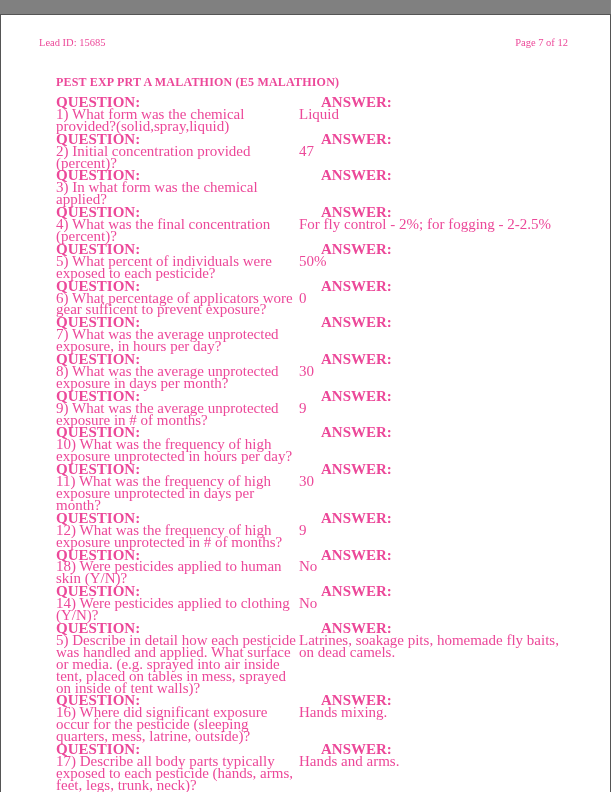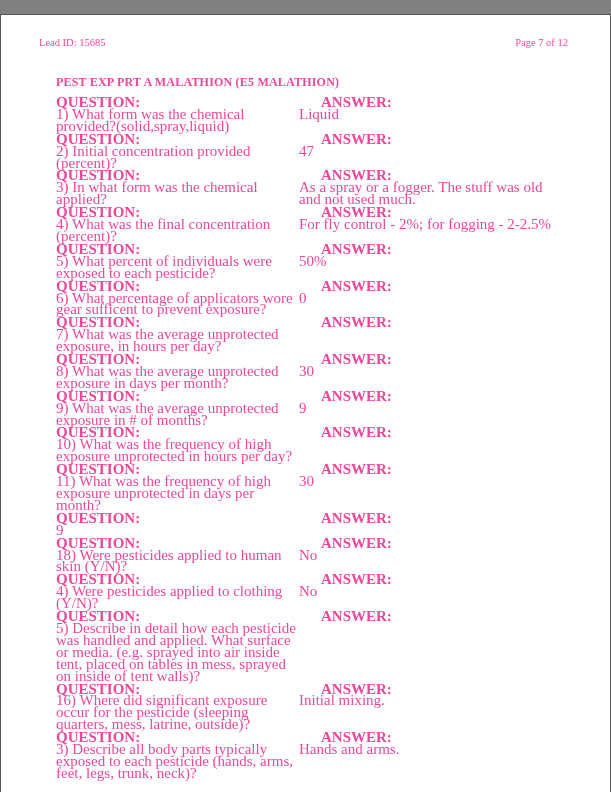--- a/index.html
+++ b/index.html
@@ -74,21 +74,20 @@
     <span class="q-label">QUESTION:</span>
     <span class="a-label">ANSWER:</span>
     <span class="q-text">2) Initial concentration provided (percent)?</span>
     <span class="a-text">47</span>
   </div>
 
   <div class="qa-item">
     <span class="q-label">QUESTION:</span>
     <span class="a-label">ANSWER:</span>
     <span class="q-text">3) In what form was the chemical applied?</span>
-    <span class="a-text">As a spray or a fogger.  The stuff was old and not used much.</span>
   </div>
 
   <div class="qa-item">
     <span class="q-label">QUESTION:</span>
     <span class="a-label">ANSWER:</span>
     <span class="q-text">4) What was the final concentration (percent)?</span>
     <span class="a-text">For fly control - 2%; for fogging - 2-2.5%</span>
   </div>
 
   <div class="qa-item">
@@ -134,52 +133,54 @@
   <div class="qa-item">
     <span class="q-label">QUESTION:</span>
     <span class="a-label">ANSWER:</span>
     <span class="q-text">11) What was the frequency of high exposure unprotected in days per month?</span>
     <span class="a-text">30</span>
   </div>
 
   <div class="qa-item">
     <span class="q-label">QUESTION:</span>
     <span class="a-label">ANSWER:</span>
+    <span class="q-text">12) What was the frequency of high exposure unprotected in # of months?</span>
     <span class="a-text">9</span>
   </div>
 
   <div class="qa-item">
     <span class="q-label">QUESTION:</span>
     <span class="a-label">ANSWER:</span>
     <span class="q-text">18) Were pesticides applied to human skin (Y/N)?</span>
     <span class="a-text">No</span>
   </div>
 
   <div class="qa-item">
     <span class="q-label">QUESTION:</span>
     <span class="a-label">ANSWER:</span>
-    <span class="q-text">4) Were pesticides applied to clothing (Y/N)?</span>
+    <span class="q-text">14) Were pesticides applied to clothing (Y/N)?</span>
     <span class="a-text">No</span>
   </div>
 
   <div class="qa-item">
     <span class="q-label">QUESTION:</span>
     <span class="a-label">ANSWER:</span>
     <span class="q-text">5) Describe in detail how each pesticide was handled and applied.  What surface or media. (e.g. sprayed into air inside tent, placed on tables in mess, sprayed on inside of tent walls)?</span>
+    <span class="a-text">Latrines, soakage pits, homemade fly baits, on dead camels.</span>
   </div>
 
   <div class="qa-item">
     <span class="q-label">QUESTION:</span>
     <span class="a-label">ANSWER:</span>
     <span class="q-text">16) Where did significant exposure occur for the pesticide (sleeping quarters, mess, latrine, outside)?</span>
-    <span class="a-text">Initial mixing.</span>
+    <span class="a-text">Hands mixing.</span>
   </div>
 
   <div class="qa-item">
     <span class="q-label">QUESTION:</span>
     <span class="a-label">ANSWER:</span>
-    <span class="q-text">3) Describe all body parts typically exposed to each pesticide (hands, arms, feet, legs, trunk, neck)?</span>
+    <span class="q-text">17) Describe all body parts typically exposed to each pesticide (hands, arms, feet, legs, trunk, neck)?</span>
     <span class="a-text">Hands and arms.</span>
   </div>
 </div>
   </div>
 
 </div>
 
 </body></html>

